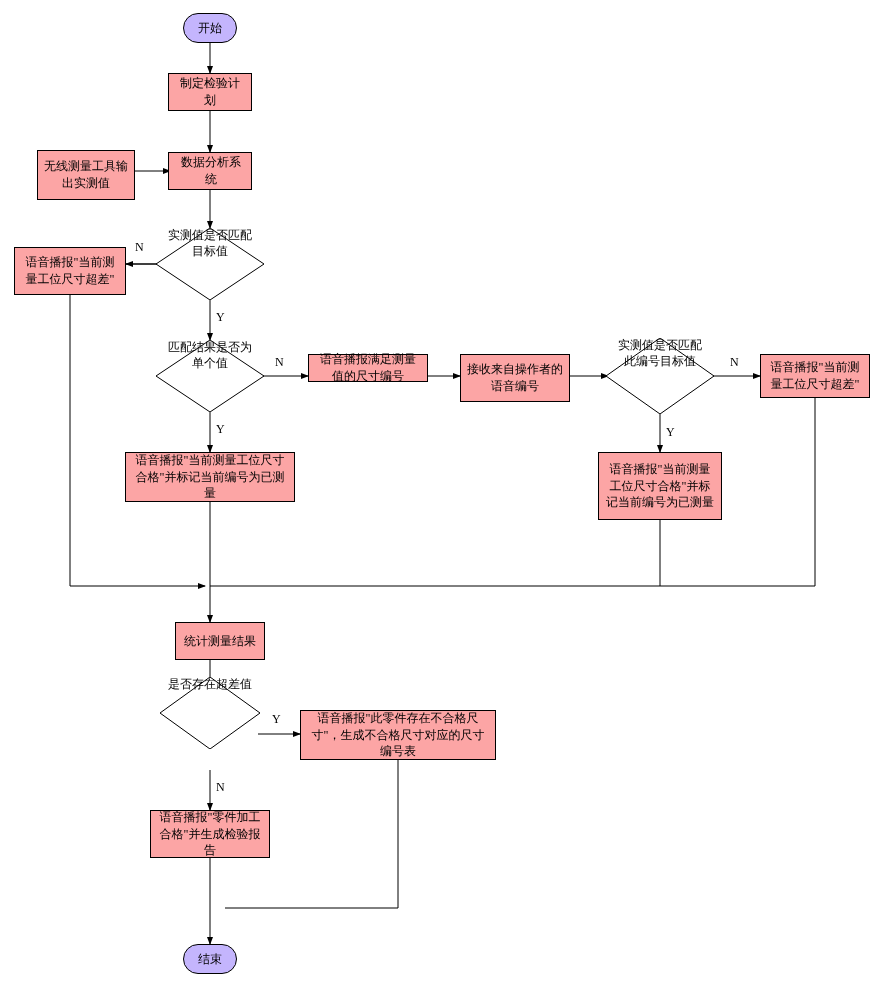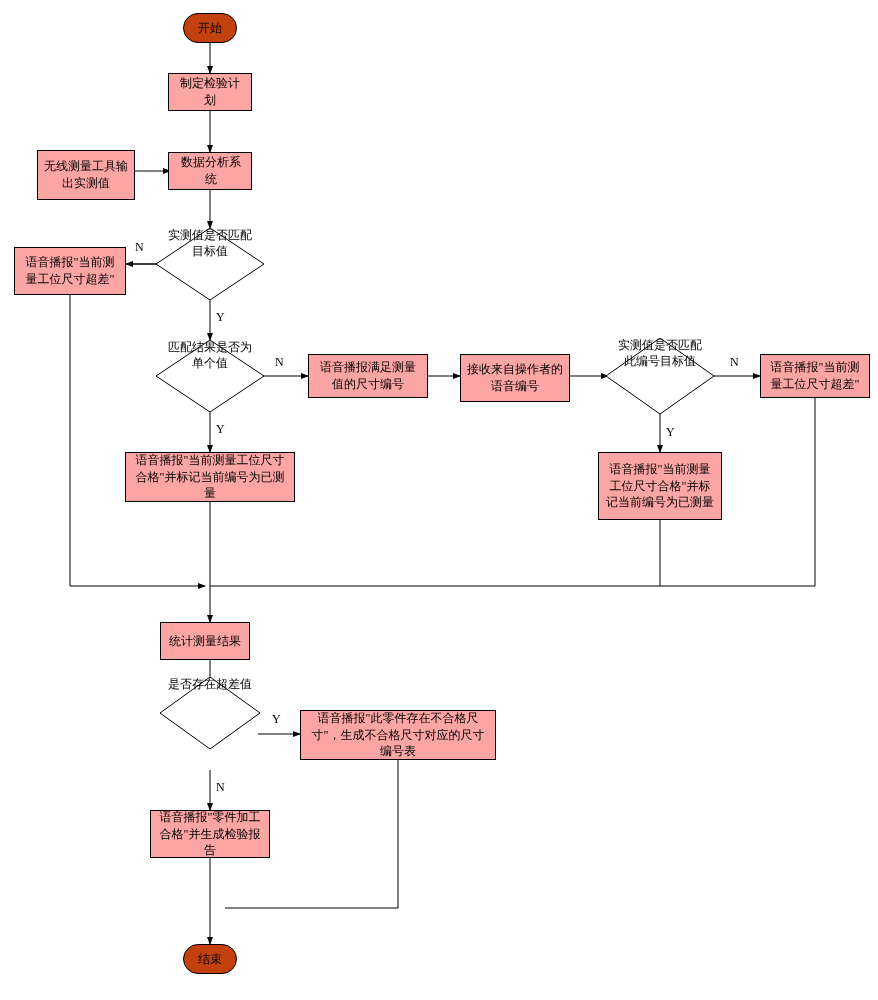--- a/index.html
+++ b/index.html
@@ -23,21 +23,21 @@
       justify-content: center;
       text-align: center;
       padding: 4px 6px;
       box-sizing: border-box;
       line-height: 1.4;
     }
     .terminator {
       position: absolute;
       border: 1px solid #000;
       border-radius: 16px;
-      background: #c2410c;
+      background: #c4b5fd;
       display: flex;
       align-items: center;
       justify-content: center;
       text-align: center;
       box-sizing: border-box;
     }
     .decision {
       position: absolute;
       display: flex;
       align-items: flex-start;
@@ -151,41 +151,41 @@
   </div>
 
   <div class="box" style="left:168px;top:152px;width:84px;height:38px;padding-left:8px;">
     <span>数据分析系统</span>
   </div>
 
   <div class="box" style="left:14px;top:247px;width:112px;height:48px;">
     <span>语音播报"当前测量工位尺寸超差"</span>
   </div>
 
-  <div class="box" style="left:308px;top:354px;width:120px;height:44px;">
+  <div class="box" style="left:308px;top:354px;width:120px;height:28px;">
     <span>语音播报满足测量值的尺寸编号</span>
   </div>
 
   <div class="box" style="left:460px;top:354px;width:110px;height:48px;">
     <span>接收来自操作者的语音编号</span>
   </div>
 
   <div class="box" style="left:760px;top:354px;width:110px;height:44px;">
     <span>语音播报"当前测量工位尺寸超差"</span>
   </div>
 
   <div class="box" style="left:125px;top:452px;width:170px;height:50px;">
     <span>语音播报"当前测量工位尺寸合格"并标记当前编号为已测量</span>
   </div>
 
   <div class="box" style="left:598px;top:452px;width:124px;height:68px;">
     <span>语音播报"当前测量工位尺寸合格"并标记当前编号为已测量</span>
   </div>
 
-  <div class="box" style="left:160px;top:622px;width:90px;height:38px;">
+  <div class="box" style="left:175px;top:622px;width:90px;height:38px;">
     <span>统计测量结果</span>
   </div>
 
   <div class="box" style="left:300px;top:710px;width:196px;height:50px;">
     <span>语音播报"此零件存在不合格尺寸"，生成不合格尺寸对应的尺寸编号表</span>
   </div>
 
   <div class="box" style="left:150px;top:810px;width:120px;height:48px;">
     <span>语音播报"零件加工合格"并生成检验报告</span>
   </div>

